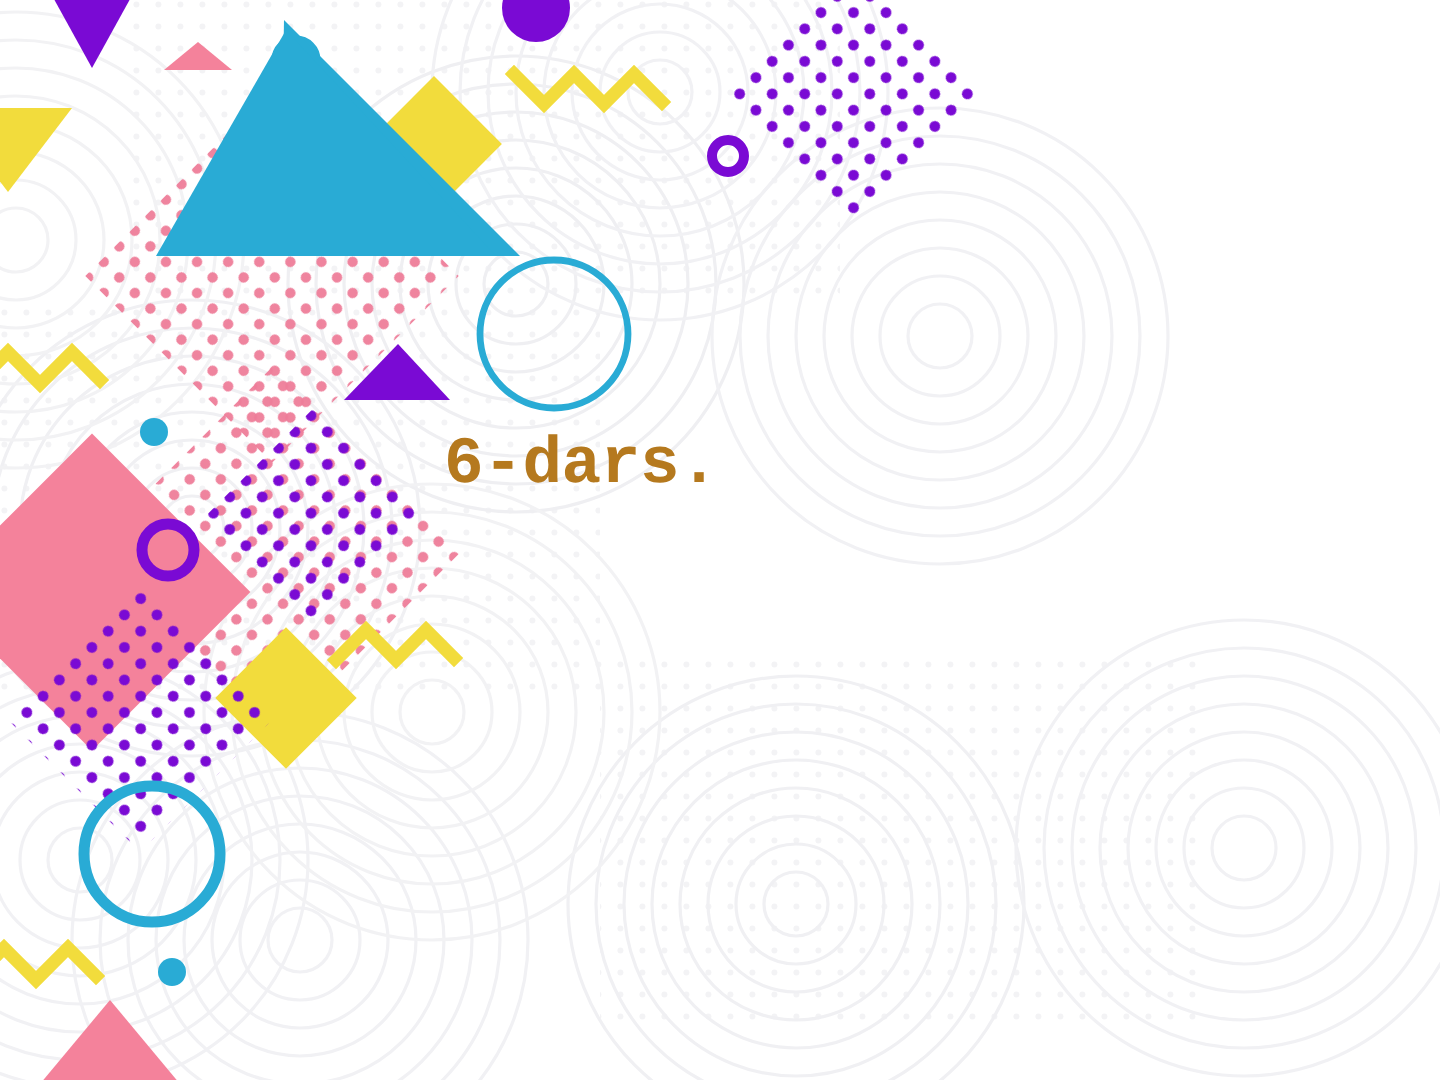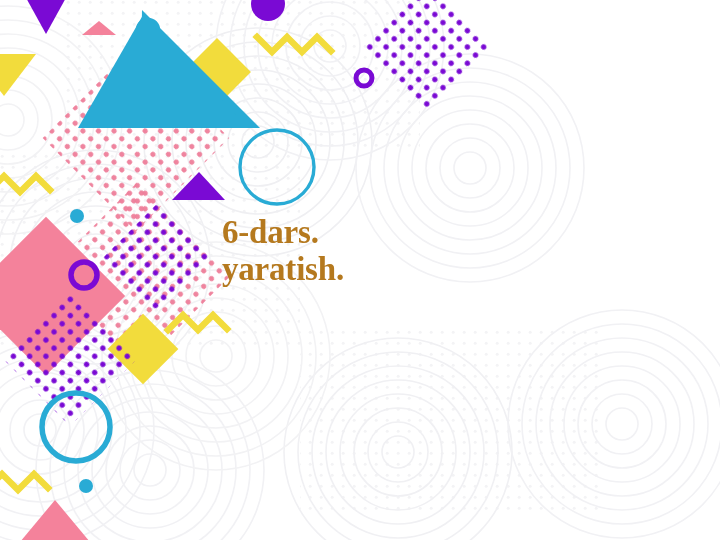--- a/index.html
+++ b/index.html
@@ -28,21 +28,21 @@
   #bg-art { z-index: 1; }
   #fg-art { z-index: 2; }
   #title-block {
     position: absolute;
     z-index: 3;
     left: 222px;
     top: 214px;
     width: 486px;
   }
   .title-line {
-    font-family: Liberation Serif, serif;
+    font-family: Liberation Mono, monospace;
     font-size: 33px;
     font-weight: bold;
     line-height: 37px;
     letter-spacing: -0.2px;
     color: #B5791E;
     white-space: nowrap;
   }
 </style>
 </head>
 <body>
@@ -150,16 +150,15 @@
 
       <circle cx="86" cy="486" r="7" fill="#29ABD5"></circle>
 
       <polygon points="20,542 90,542 55,500" fill="#F4829B"></polygon>
 
     </g>
   </svg>
 
   <div id="title-block">
     <div class="title-line">6-dars.</div>
-    <div class="title-line">yaratish.</div>
   </div>
 
 </div>
 
 </body></html>

